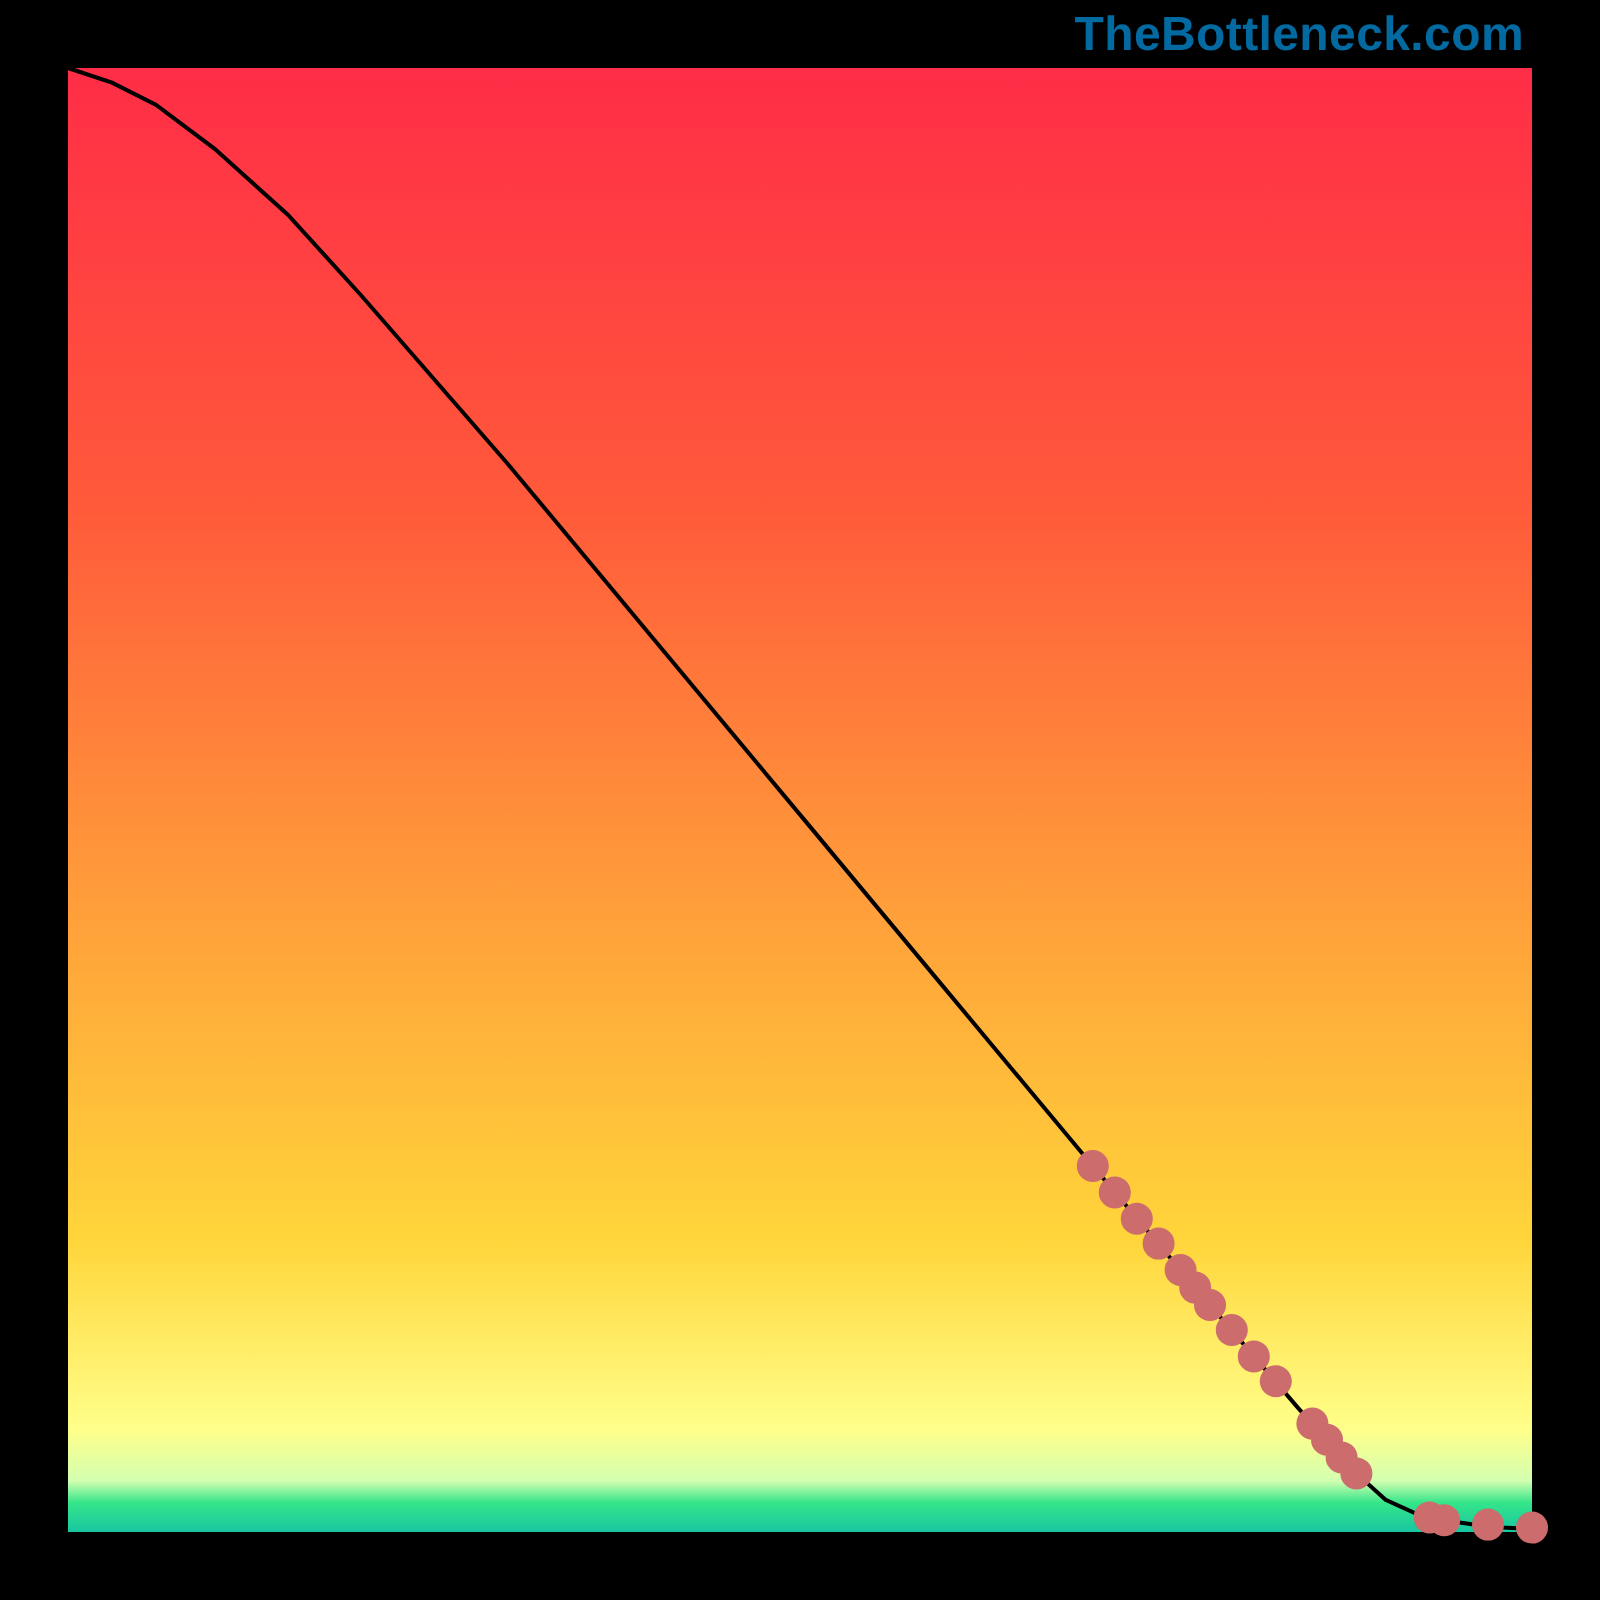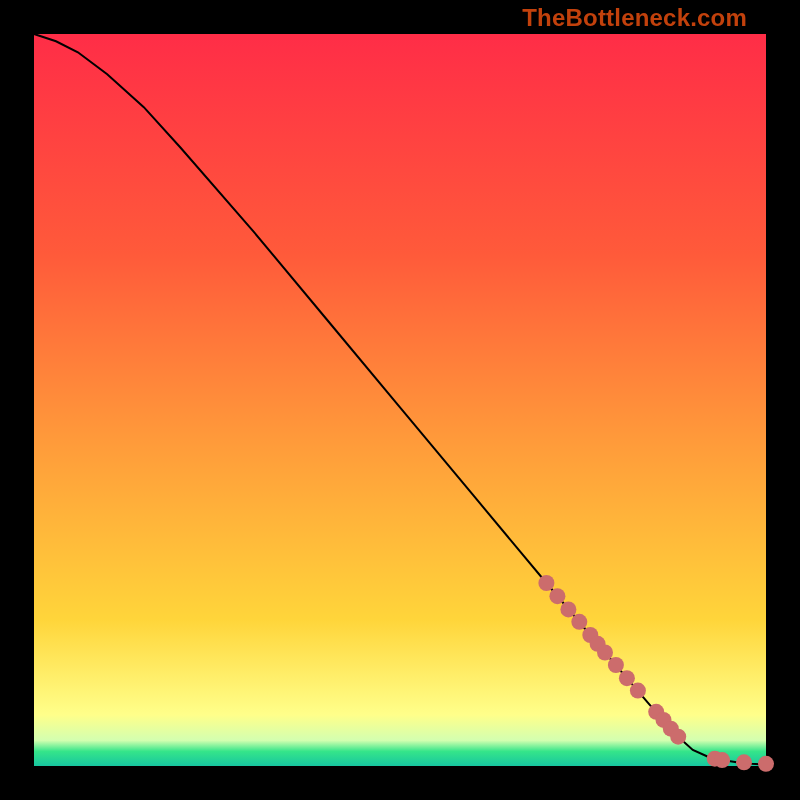--- a/index.html
+++ b/index.html
@@ -25,23 +25,23 @@
       var(--c3) 80%,
       var(--c4) 93%,
       var(--c5) 96.5%,
       var(--c6) 98%,
       var(--c7) 100%
     );
   }
   .wm {
     position: absolute;
     top: 6px;
-    right: 53px;
+    right: 38px;
     font: 600 24px/1 "Helvetica Neue", Arial, sans-serif;
-    color: #c2410c;
+    color: #0369a1;
     letter-spacing: 0.2px;
     user-select: none;
   }
   svg.overlay {
     position: absolute;
     left: 34px;
     top: 34px;
     width: 732px;
     height: 732px;
     overflow: visible;

